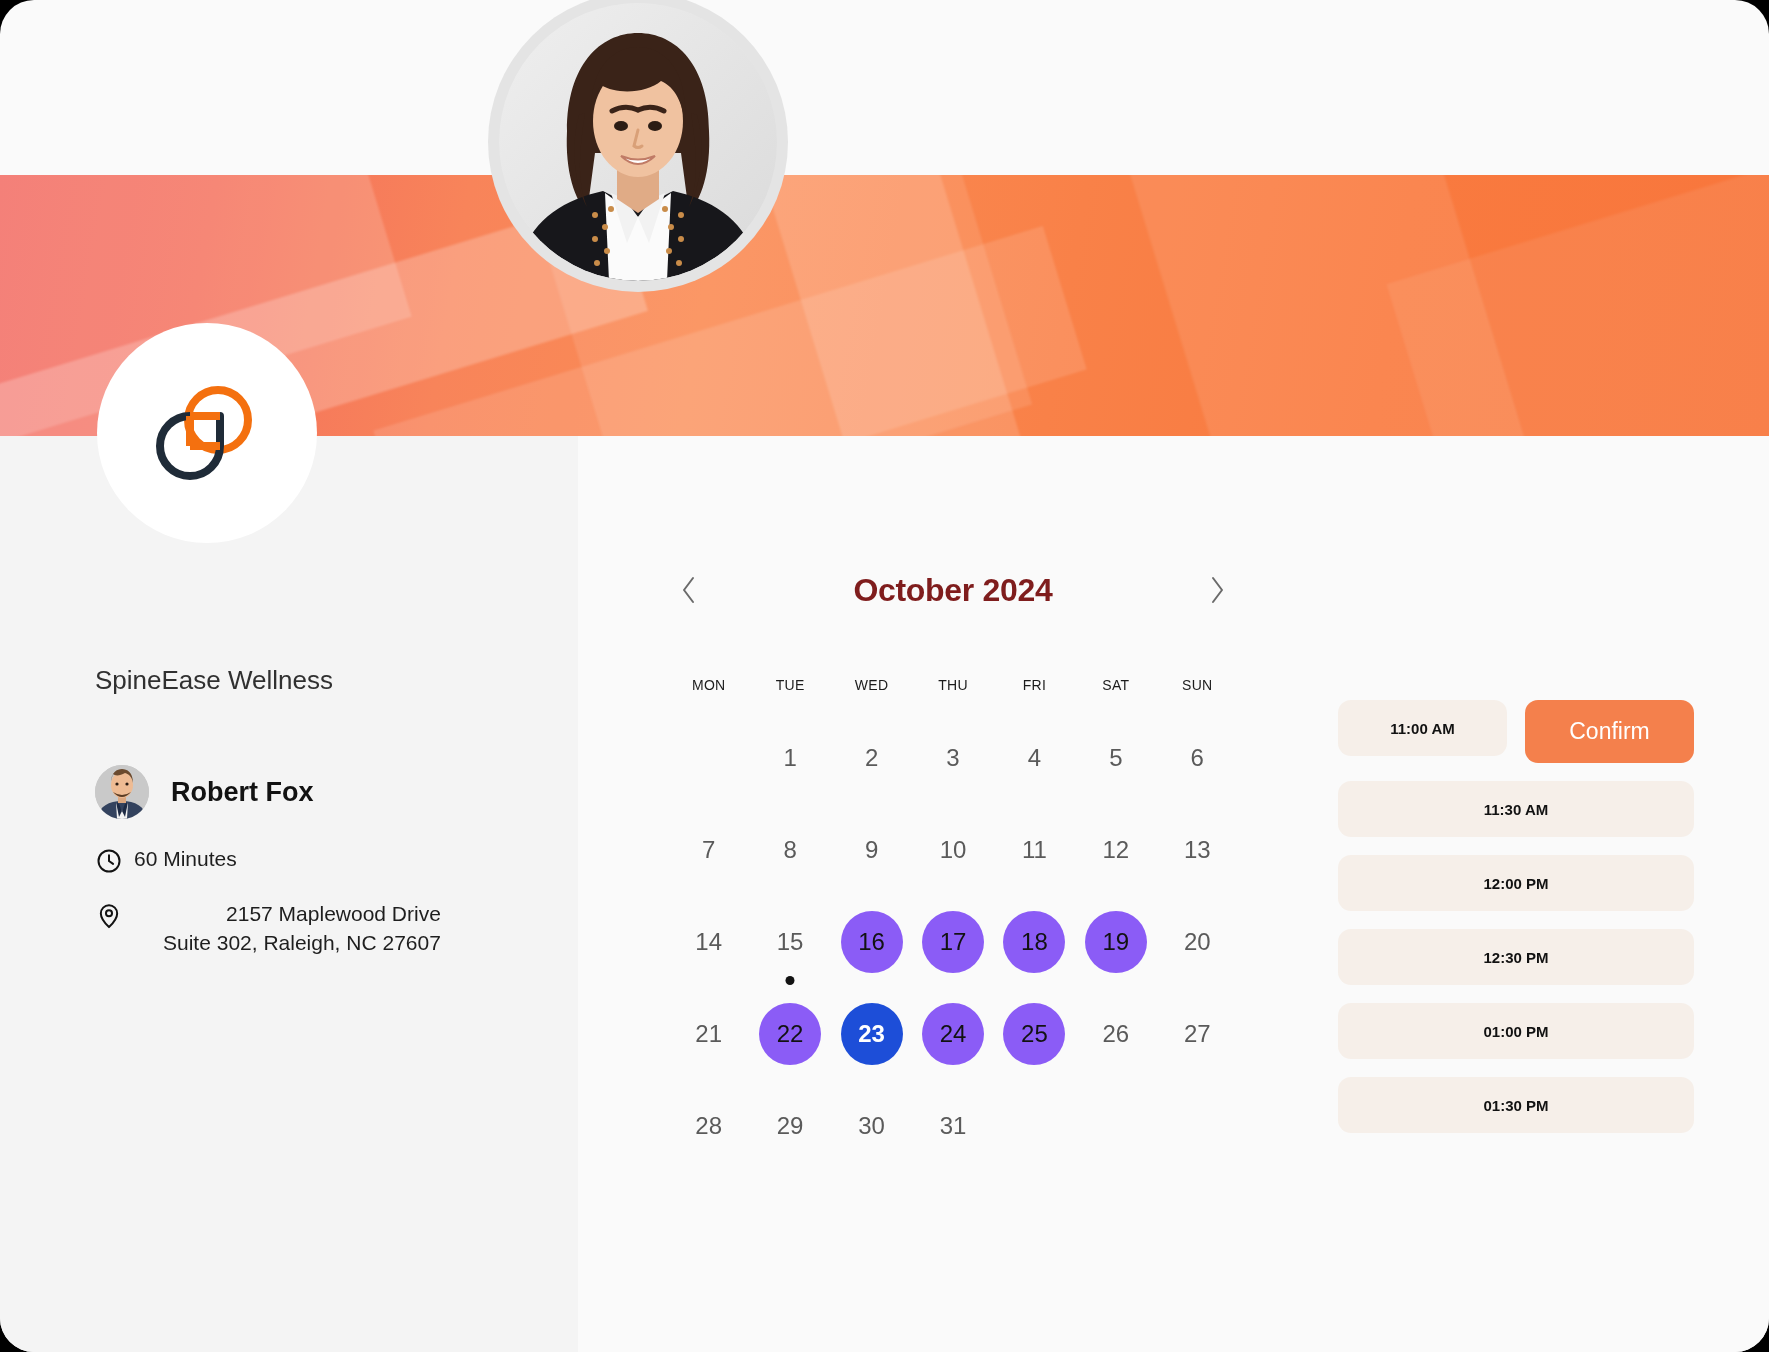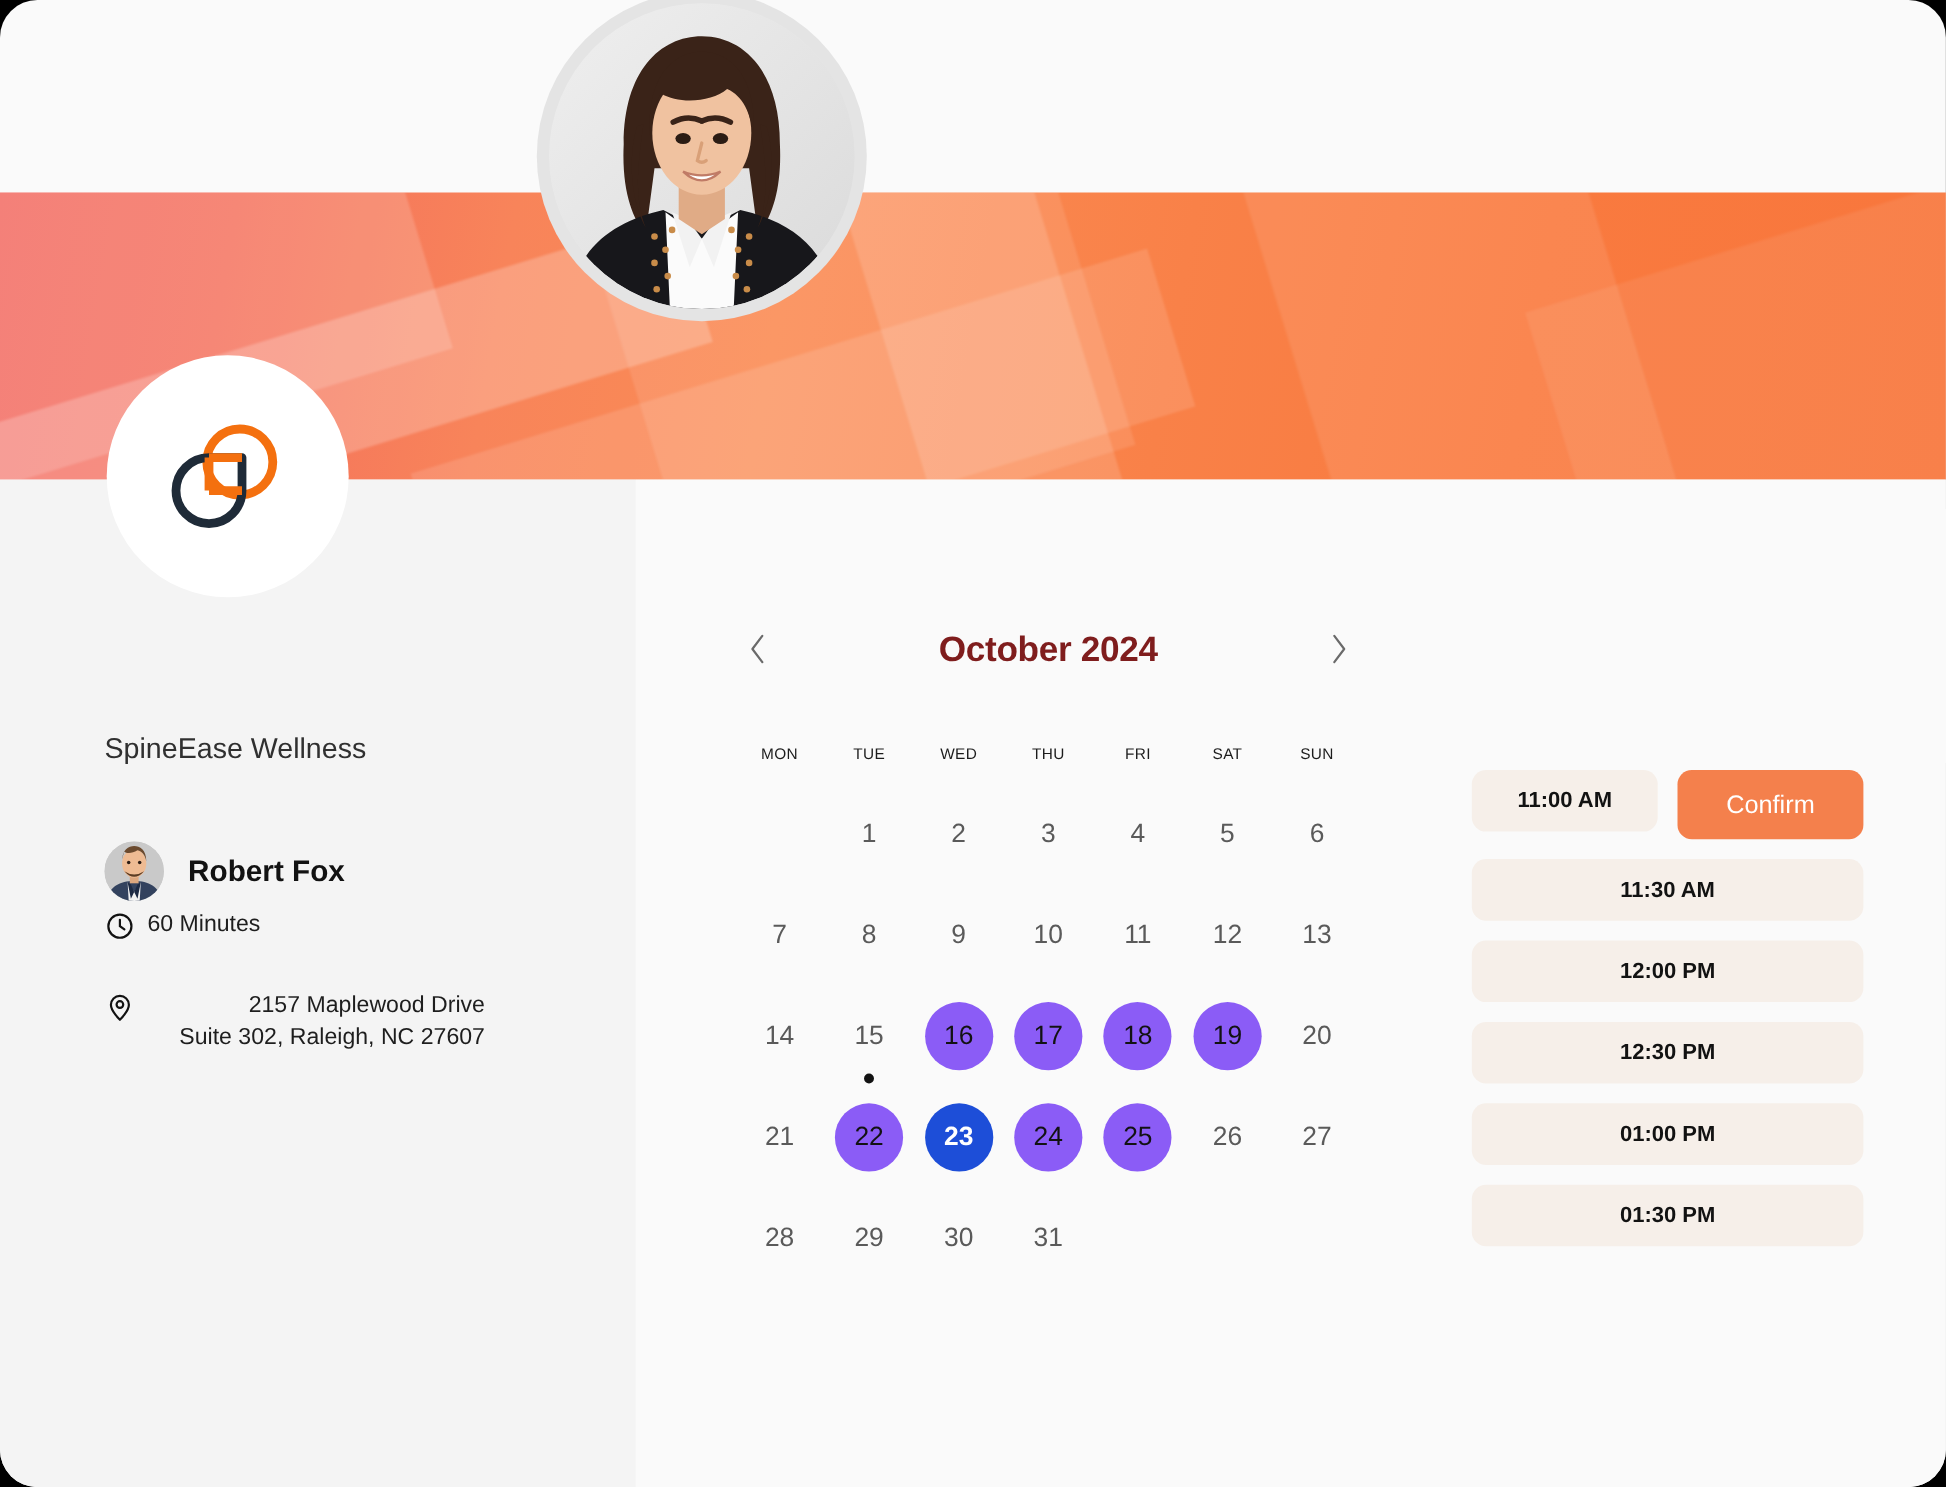--- a/index.html
+++ b/index.html
@@ -137,21 +137,21 @@
     font-weight: bold;
     color: #121212;
   }
   .meta-row {
     position: absolute;
     left: 95px;
     display: flex;
     align-items: flex-start;
     gap: 40px;
   }
-  .meta-row.duration { top: 826px; gap: 11px; }
+  .meta-row.duration { top: 845px; gap: 11px; }
   .meta-row.location { top: 900px; text-align: right; }
   .meta-icon { flex: none; width: 28px; height: 28px; margin-top: 2px; }
   .meta-text { font-size: 21px; color: #1e1e1e; line-height: 1.38; }
 
   
   .cal {
     position: absolute;
     left: 668px; top: 560px;
     width: 570px;
   }
@@ -239,21 +239,21 @@
     flex-direction: column;
     gap: 18px;
   }
   .slot {
     height: 56px;
     border-radius: 13px;
     background: #f6efe9;
     display: flex;
     align-items: center;
     justify-content: center;
-    font-size: 20px;
+    font-size: 15px;
     font-weight: bold;
     color: #121212;
     cursor: pointer;
   }
   .slot-row {
     display: flex;
     gap: 18px;
   }
   .slot-row .slot { flex: 1; }
   .confirm-btn {

